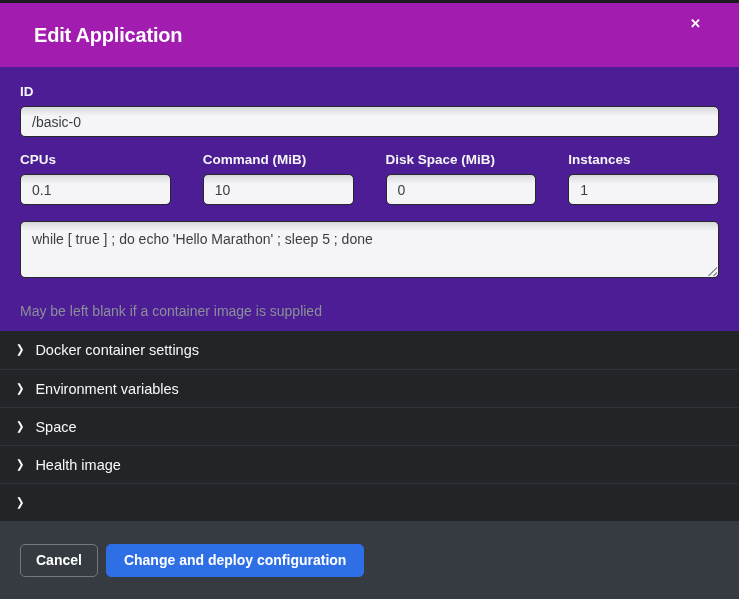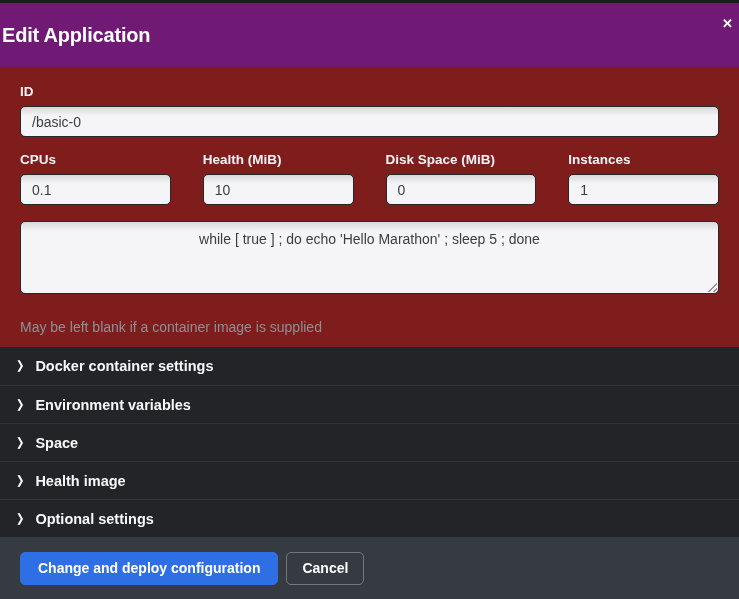--- a/index.html
+++ b/index.html
@@ -13,24 +13,24 @@
     top: 3px; left: 0;
     width: 739px; height: 596px;
     display: flex;
     flex-direction: column;
     background: #232428;
   }
   
   .modal-header {
     height: 64px;
     flex: 0 0 64px;
-    background: #701a75;
-    display: flex;
-    align-items: center;
-    padding: 0 2px;
+    background: #a21caf;
+    display: flex;
+    align-items: center;
+    padding: 0 34px;
   }
   .modal-title {
     color: #fdfdfe;
     font-size: 20px;
     font-weight: 700;
     letter-spacing: -0.2px;
   }
   .close-btn {
     margin-left: auto;
     background: none;
@@ -39,21 +39,21 @@
     font-size: 13px;
     font-weight: 700;
     cursor: pointer;
     line-height: 1;
     padding: 4px;
     align-self: flex-start;
     margin-top: 10px;
   }
   
   .form-body {
-    background: #7f1d1d;
+    background: #4c1d95;
     padding: 17px 20px 12px 20px;
     flex: 0 0 auto;
   }
   .field-label {
     display: block;
     color: #f4f5f6;
     font-size: 13.5px;
     font-weight: 700;
     margin-bottom: 7px;
   }
@@ -71,26 +71,25 @@
   .text-input { height: 31px; }
   .field-row { margin-bottom: 15px; }
   .multi-row {
     display: flex;
     gap: 32px;
     margin-bottom: 16px;
   }
   .multi-row .col { flex: 1; min-width: 0; }
   .command-wrap { position: relative; }
   .text-area {
-    height: 73px;
+    height: 57px;
     padding: 8px 11px;
     resize: none;
     display: block;
     line-height: 1.3;
-    text-align: center;
   }
   .resize-handle {
     position: absolute;
     right: 2px; bottom: 2px;
     width: 11px; height: 11px;
     clip-path: polygon(100% 0, 100% 100%, 0 100%);
     background: repeating-linear-gradient(
       -45deg,
       transparent 0, transparent 2px,
       #90959b 2px, #90959b 3.2px);
@@ -116,21 +115,21 @@
   .chevron {
     color: #ffffff;
     font-size: 10px;
     margin-right: 11px;
     line-height: 1;
     transform: scaleY(1.15);
   }
   .section-label {
     color: #f7f8f9;
     font-size: 14.5px;
-    font-weight: 700;
+    font-weight: 400;
   }
   
   .modal-footer {
     background: #363b42;
     flex: 1 1 auto;
     display: flex;
     align-items: center;
     padding: 0 20px;
     gap: 8px;
   }
@@ -173,21 +172,21 @@
       <label class="field-label">ID</label>
       <input class="text-input" type="text" value="/basic-0" style="">
     </div>
 
     <div class="multi-row">
       <div class="col">
         <label class="field-label">CPUs</label>
         <input class="text-input" type="text" value="0.1" style="">
       </div>
       <div class="col">
-        <label class="field-label">Health (MiB)</label>
+        <label class="field-label">Command (MiB)</label>
         <input class="text-input" type="text" value="10" style="">
       </div>
       <div class="col">
         <label class="field-label">Disk Space (MiB)</label>
         <input class="text-input" type="text" value="0" style="">
       </div>
       <div class="col">
         <label class="field-label">Instances</label>
         <input class="text-input" type="text" value="1" style="">
       </div>
@@ -215,22 +214,21 @@
     <div class="section-row">
       <span class="chevron">❯</span>
       <span class="section-label">Space</span>
     </div>
     <div class="section-row">
       <span class="chevron">❯</span>
       <span class="section-label">Health image</span>
     </div>
     <div class="section-row">
       <span class="chevron">❯</span>
-      <span class="section-label">Optional settings</span>
     </div>
   </div>
 
   <div class="modal-footer">
+    <button class="btn btn-cancel">Cancel</button>
     <button class="btn btn-primary">Change and deploy configuration</button>
-    <button class="btn btn-cancel">Cancel</button>
   </div>
 
 </div>
 
 </body></html>

